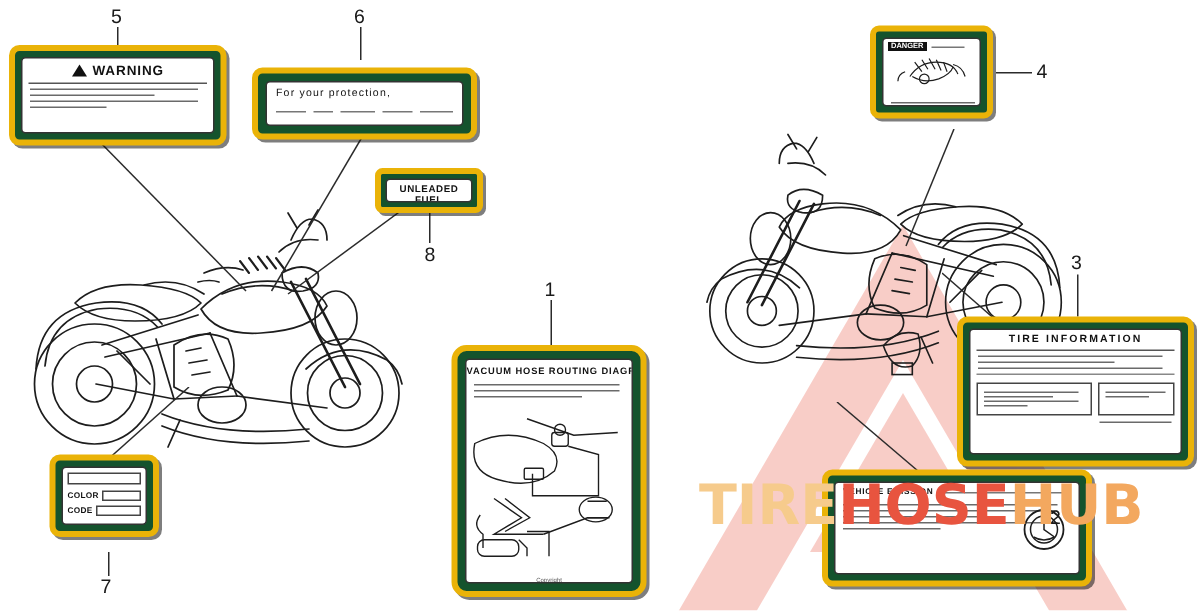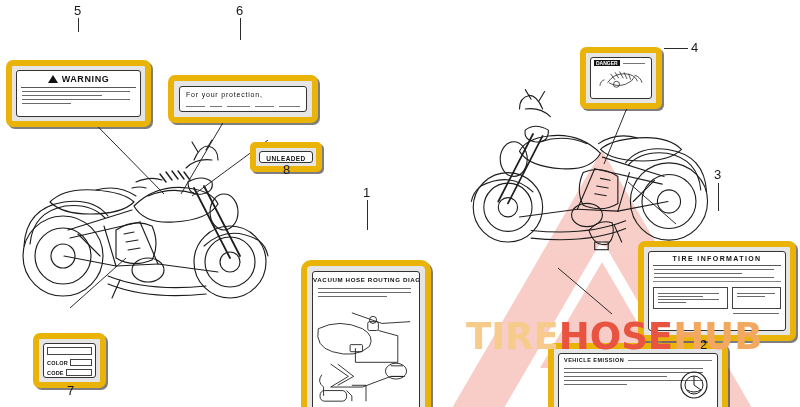--- a/index.html
+++ b/index.html
@@ -29,25 +29,24 @@
   }
 
   
   .lead { position: absolute; background: #2b2b2b; }
   .lead-v { width: 1px; }
   .lead-h { height: 1px; }
 
   
   .plate {
     position: absolute;
-    background: #e5e5e5;
-    border: 6px solid #eab308;
+    background: #14532d;
+    border: 4px solid #eab308;
     border-radius: 7px;
     box-shadow: 2px 2px 0 0 rgba(20,20,20,.55);
-    margin-top: 30px;
   }
   .plate-inner {
     position: absolute;
     inset: 4px;
     border: 1px solid #333;
     border-radius: 3px;
     background: #fff;
     overflow: hidden;
   }
   .plate-title {

